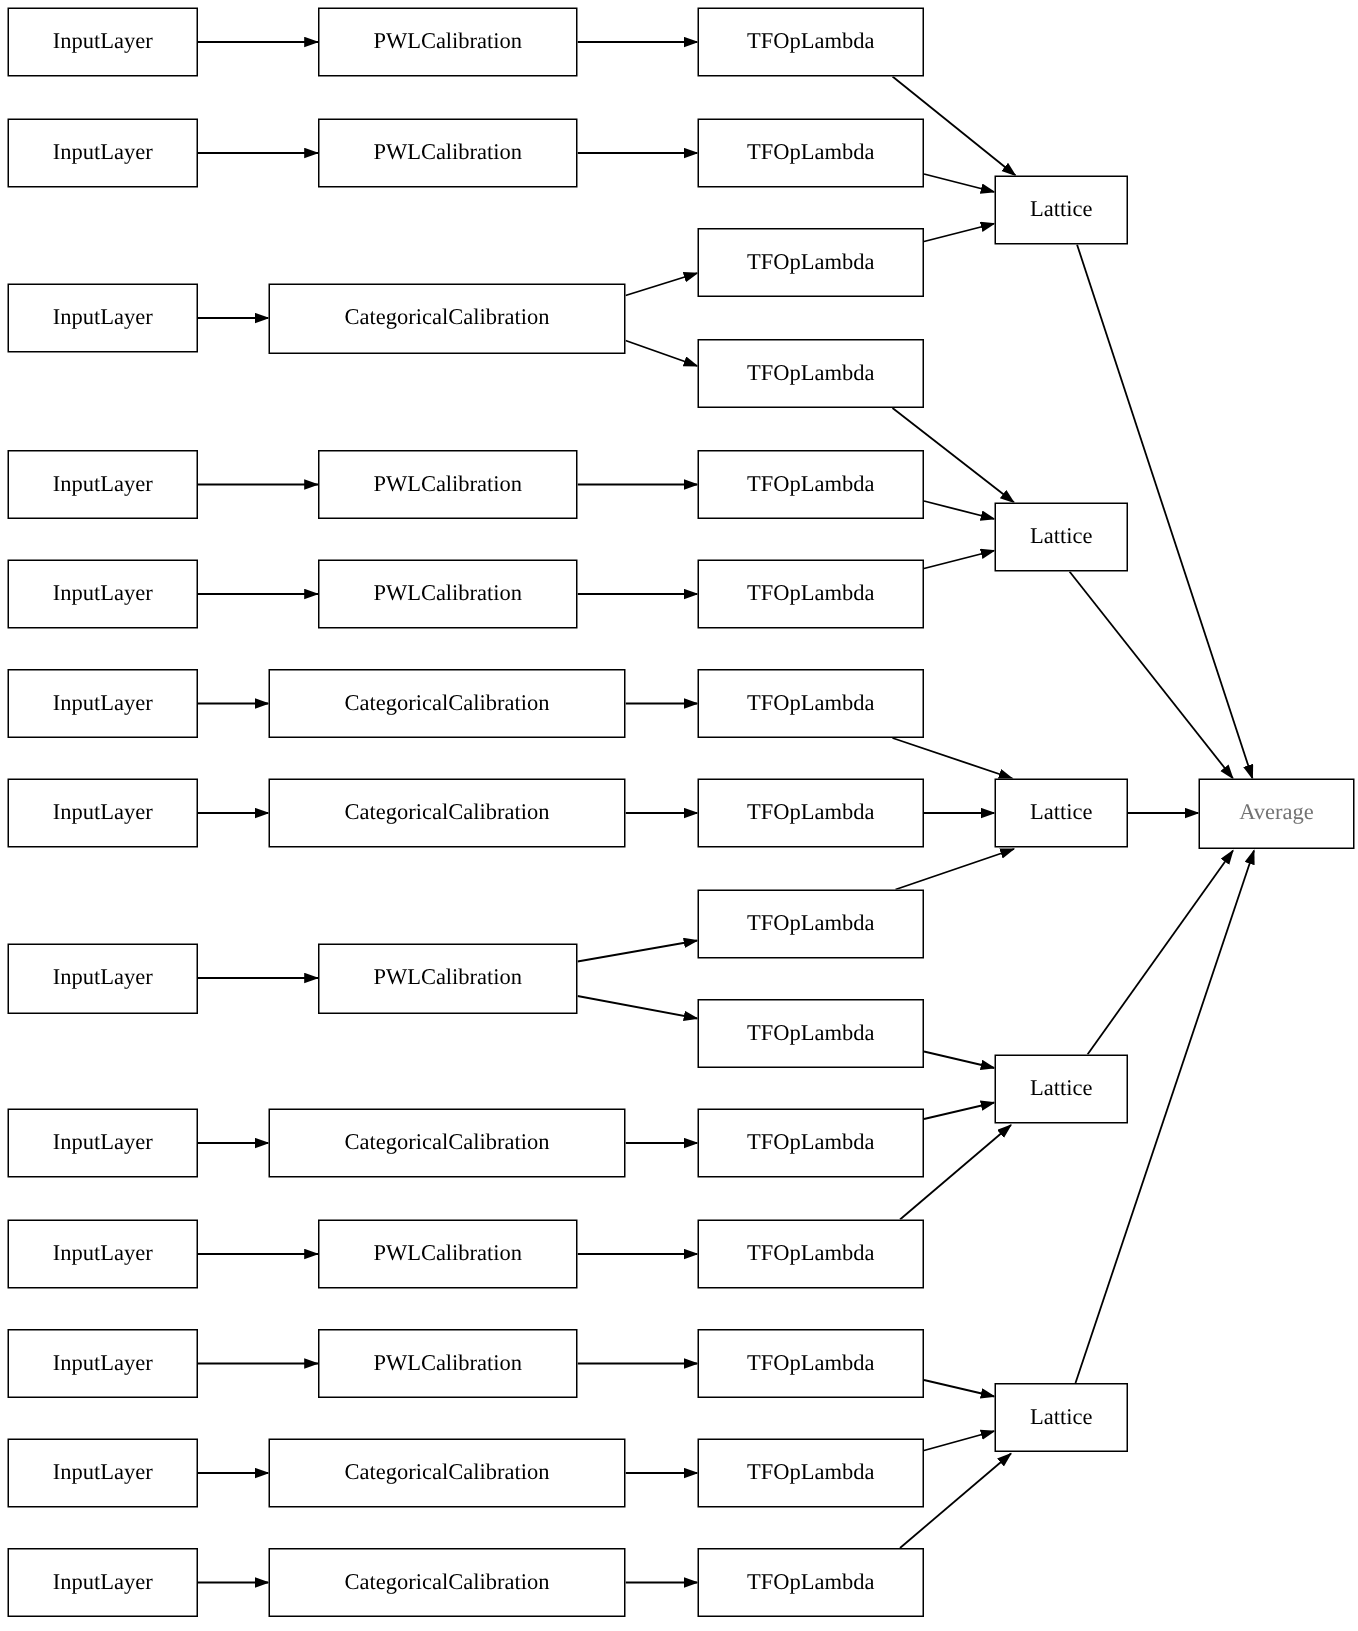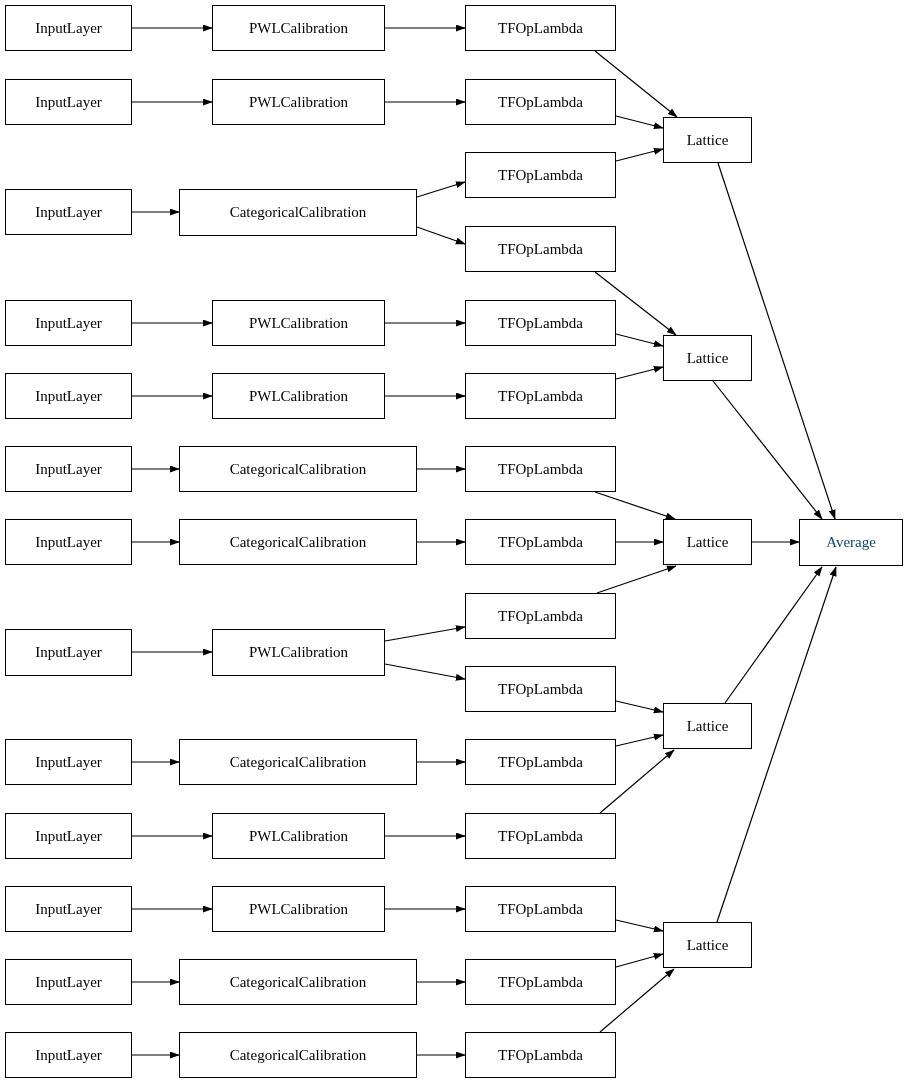--- a/index.html
+++ b/index.html
@@ -131,14 +131,14 @@
     <div class="node" style="left: 465px; top: 739px; width: 151px; height: 46px; border-color: rgb(0, 0, 0); background: rgb(255, 255, 255); color: rgb(0, 0, 0); font-size: 15px;">TFOpLambda</div>
     <div class="node" style="left: 465px; top: 813px; width: 151px; height: 46px; border-color: rgb(0, 0, 0); background: rgb(255, 255, 255); color: rgb(0, 0, 0); font-size: 15px;">TFOpLambda</div>
     <div class="node" style="left: 465px; top: 886px; width: 151px; height: 46px; border-color: rgb(0, 0, 0); background: rgb(255, 255, 255); color: rgb(0, 0, 0); font-size: 15px;">TFOpLambda</div>
     <div class="node" style="left: 465px; top: 959px; width: 151px; height: 46px; border-color: rgb(0, 0, 0); background: rgb(255, 255, 255); color: rgb(0, 0, 0); font-size: 15px;">TFOpLambda</div>
     <div class="node" style="left: 465px; top: 1032px; width: 151px; height: 46px; border-color: rgb(0, 0, 0); background: rgb(255, 255, 255); color: rgb(0, 0, 0); font-size: 15px;">TFOpLambda</div>
     <div class="node" style="left: 663px; top: 117px; width: 89px; height: 46px; border-color: rgb(0, 0, 0); background: rgb(255, 255, 255); color: rgb(0, 0, 0); font-size: 15px;">Lattice</div>
     <div class="node" style="left: 663px; top: 335px; width: 89px; height: 46px; border-color: rgb(0, 0, 0); background: rgb(255, 255, 255); color: rgb(0, 0, 0); font-size: 15px;">Lattice</div>
     <div class="node" style="left: 663px; top: 519px; width: 89px; height: 46px; border-color: rgb(0, 0, 0); background: rgb(255, 255, 255); color: rgb(0, 0, 0); font-size: 15px;">Lattice</div>
     <div class="node" style="left: 663px; top: 703px; width: 89px; height: 46px; border-color: rgb(0, 0, 0); background: rgb(255, 255, 255); color: rgb(0, 0, 0); font-size: 15px;">Lattice</div>
     <div class="node" style="left: 663px; top: 922px; width: 89px; height: 46px; border-color: rgb(0, 0, 0); background: rgb(255, 255, 255); color: rgb(0, 0, 0); font-size: 15px;">Lattice</div>
-    <div class="node" style="left: 799px; top: 519px; width: 104px; height: 47px; border-color: rgb(0, 0, 0); background: rgb(255, 255, 255); color: #0c4a6e; font-size: 15px;">Average</div>
+    <div class="node" style="left: 799px; top: 519px; width: 104px; height: 47px; border-color: rgb(0, 0, 0); background: rgb(255, 255, 255); color: #737373; font-size: 15px;">Average</div>
   </div>
 
 </body></html>

